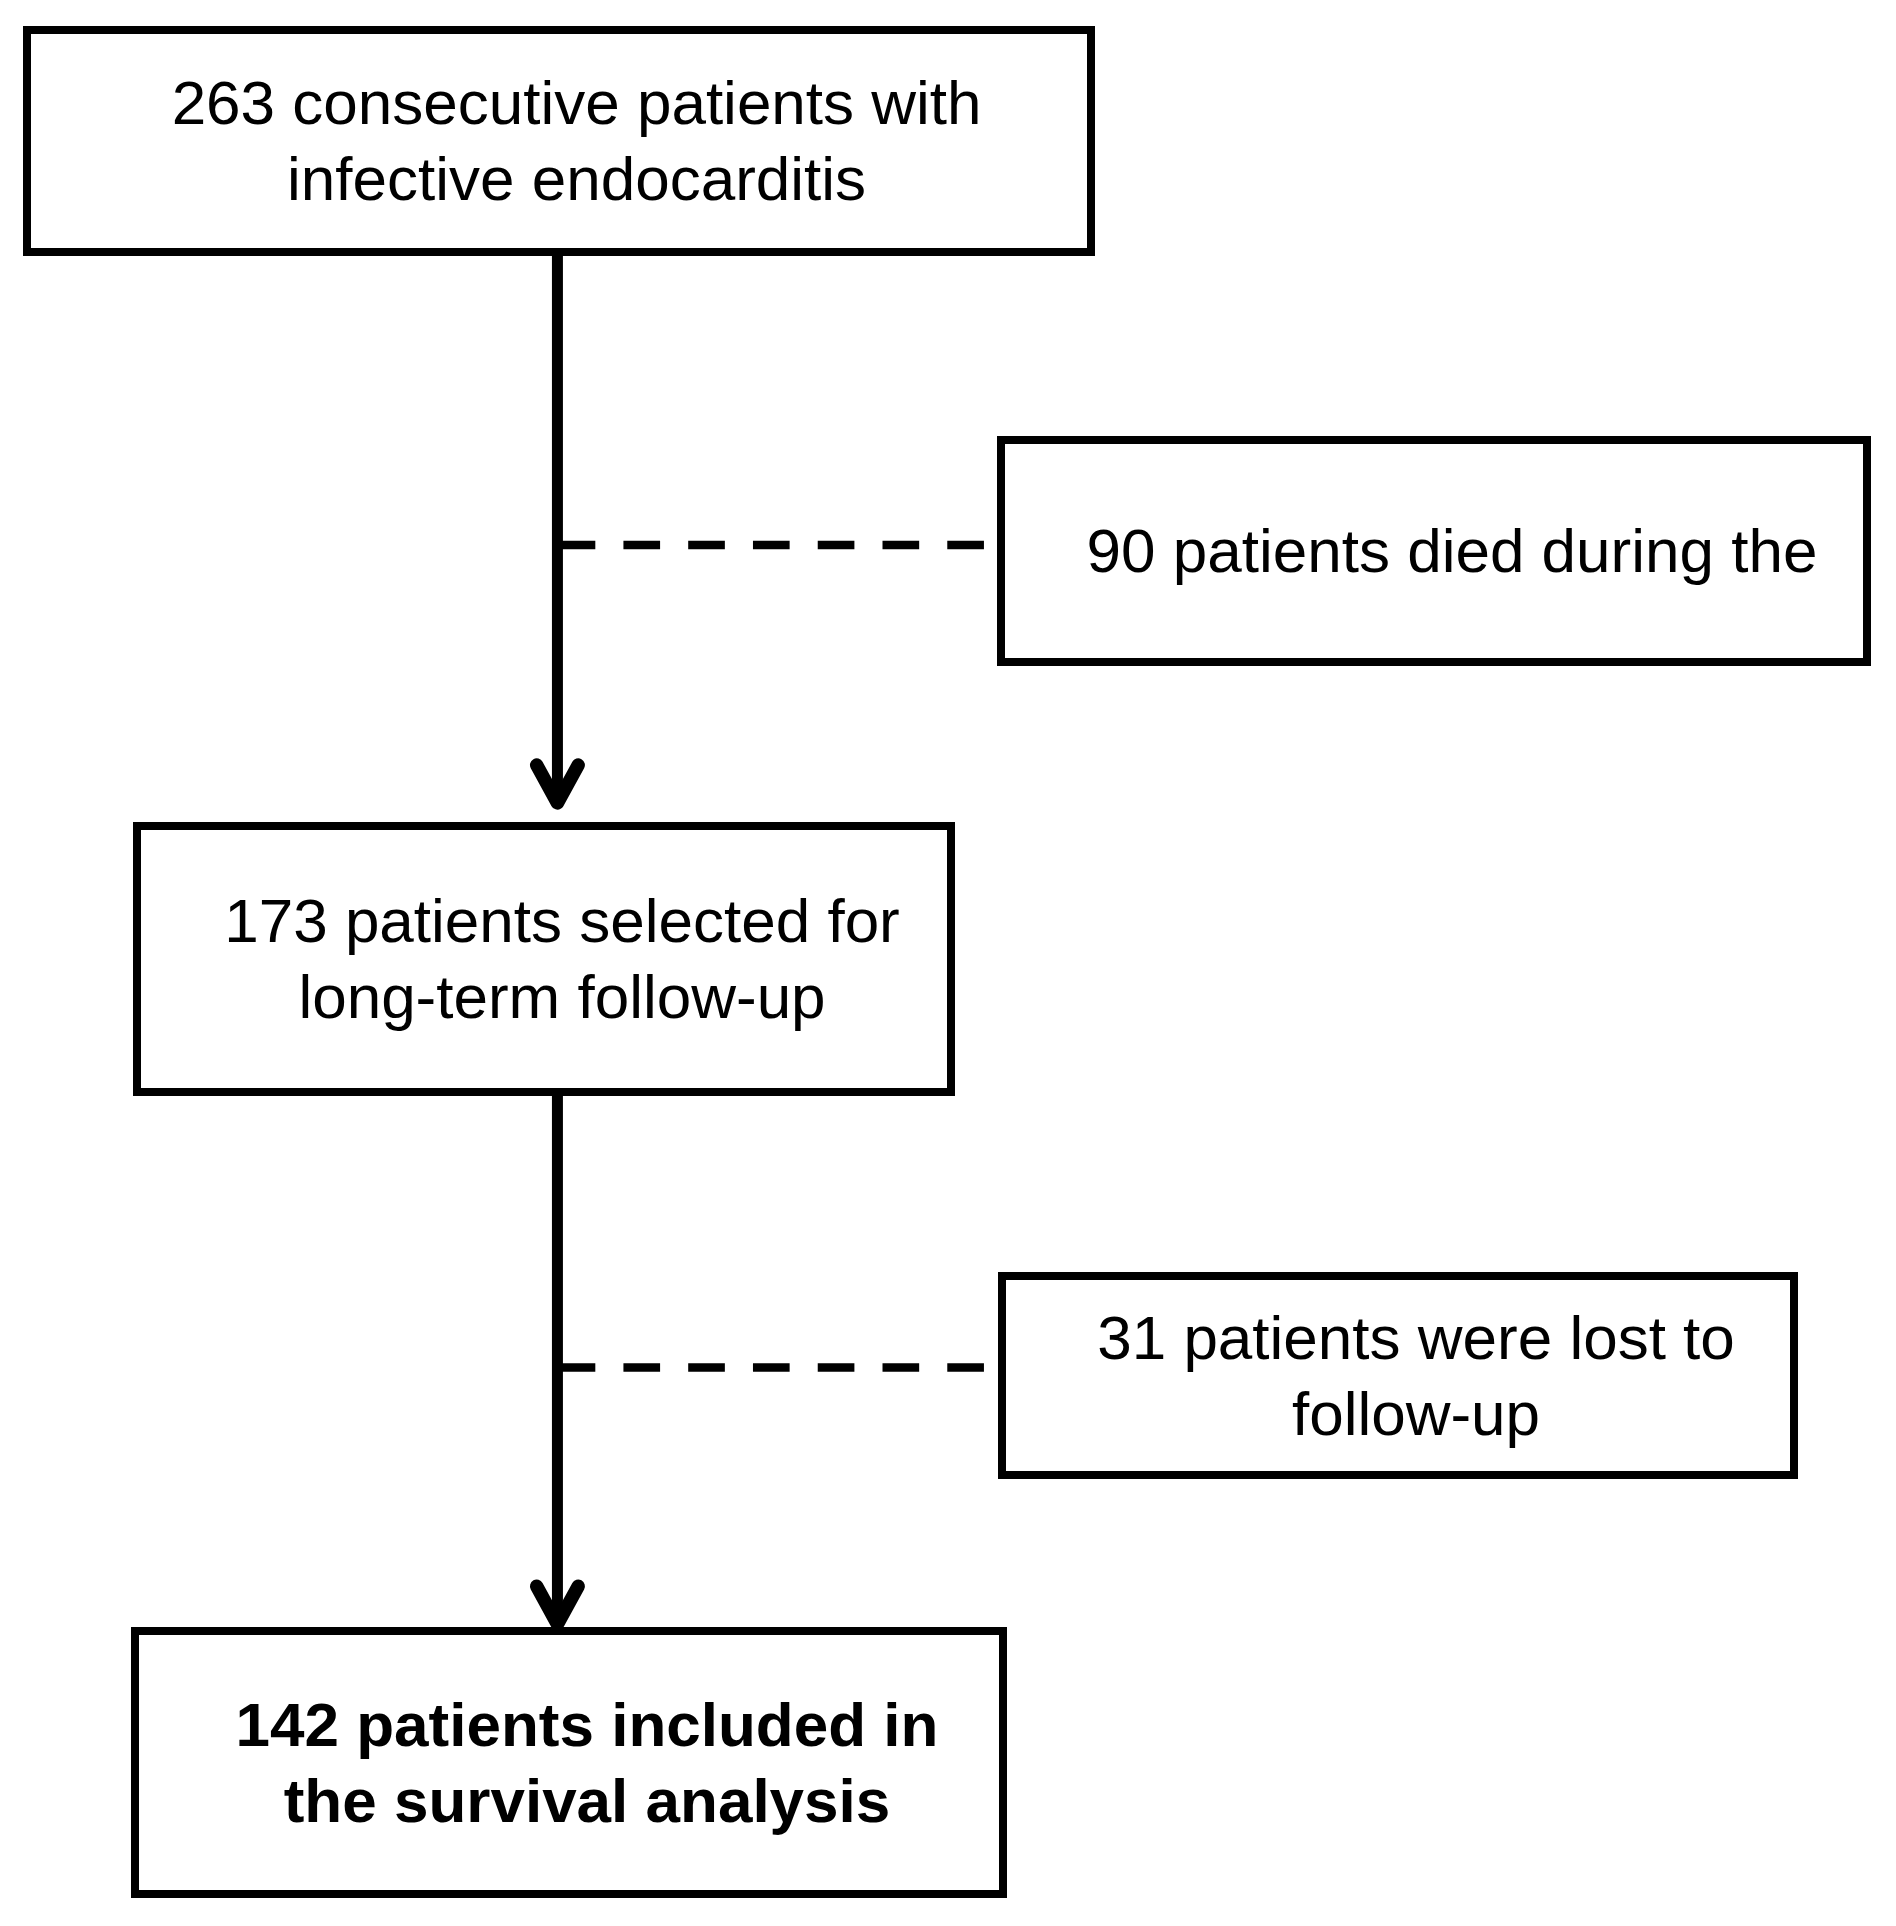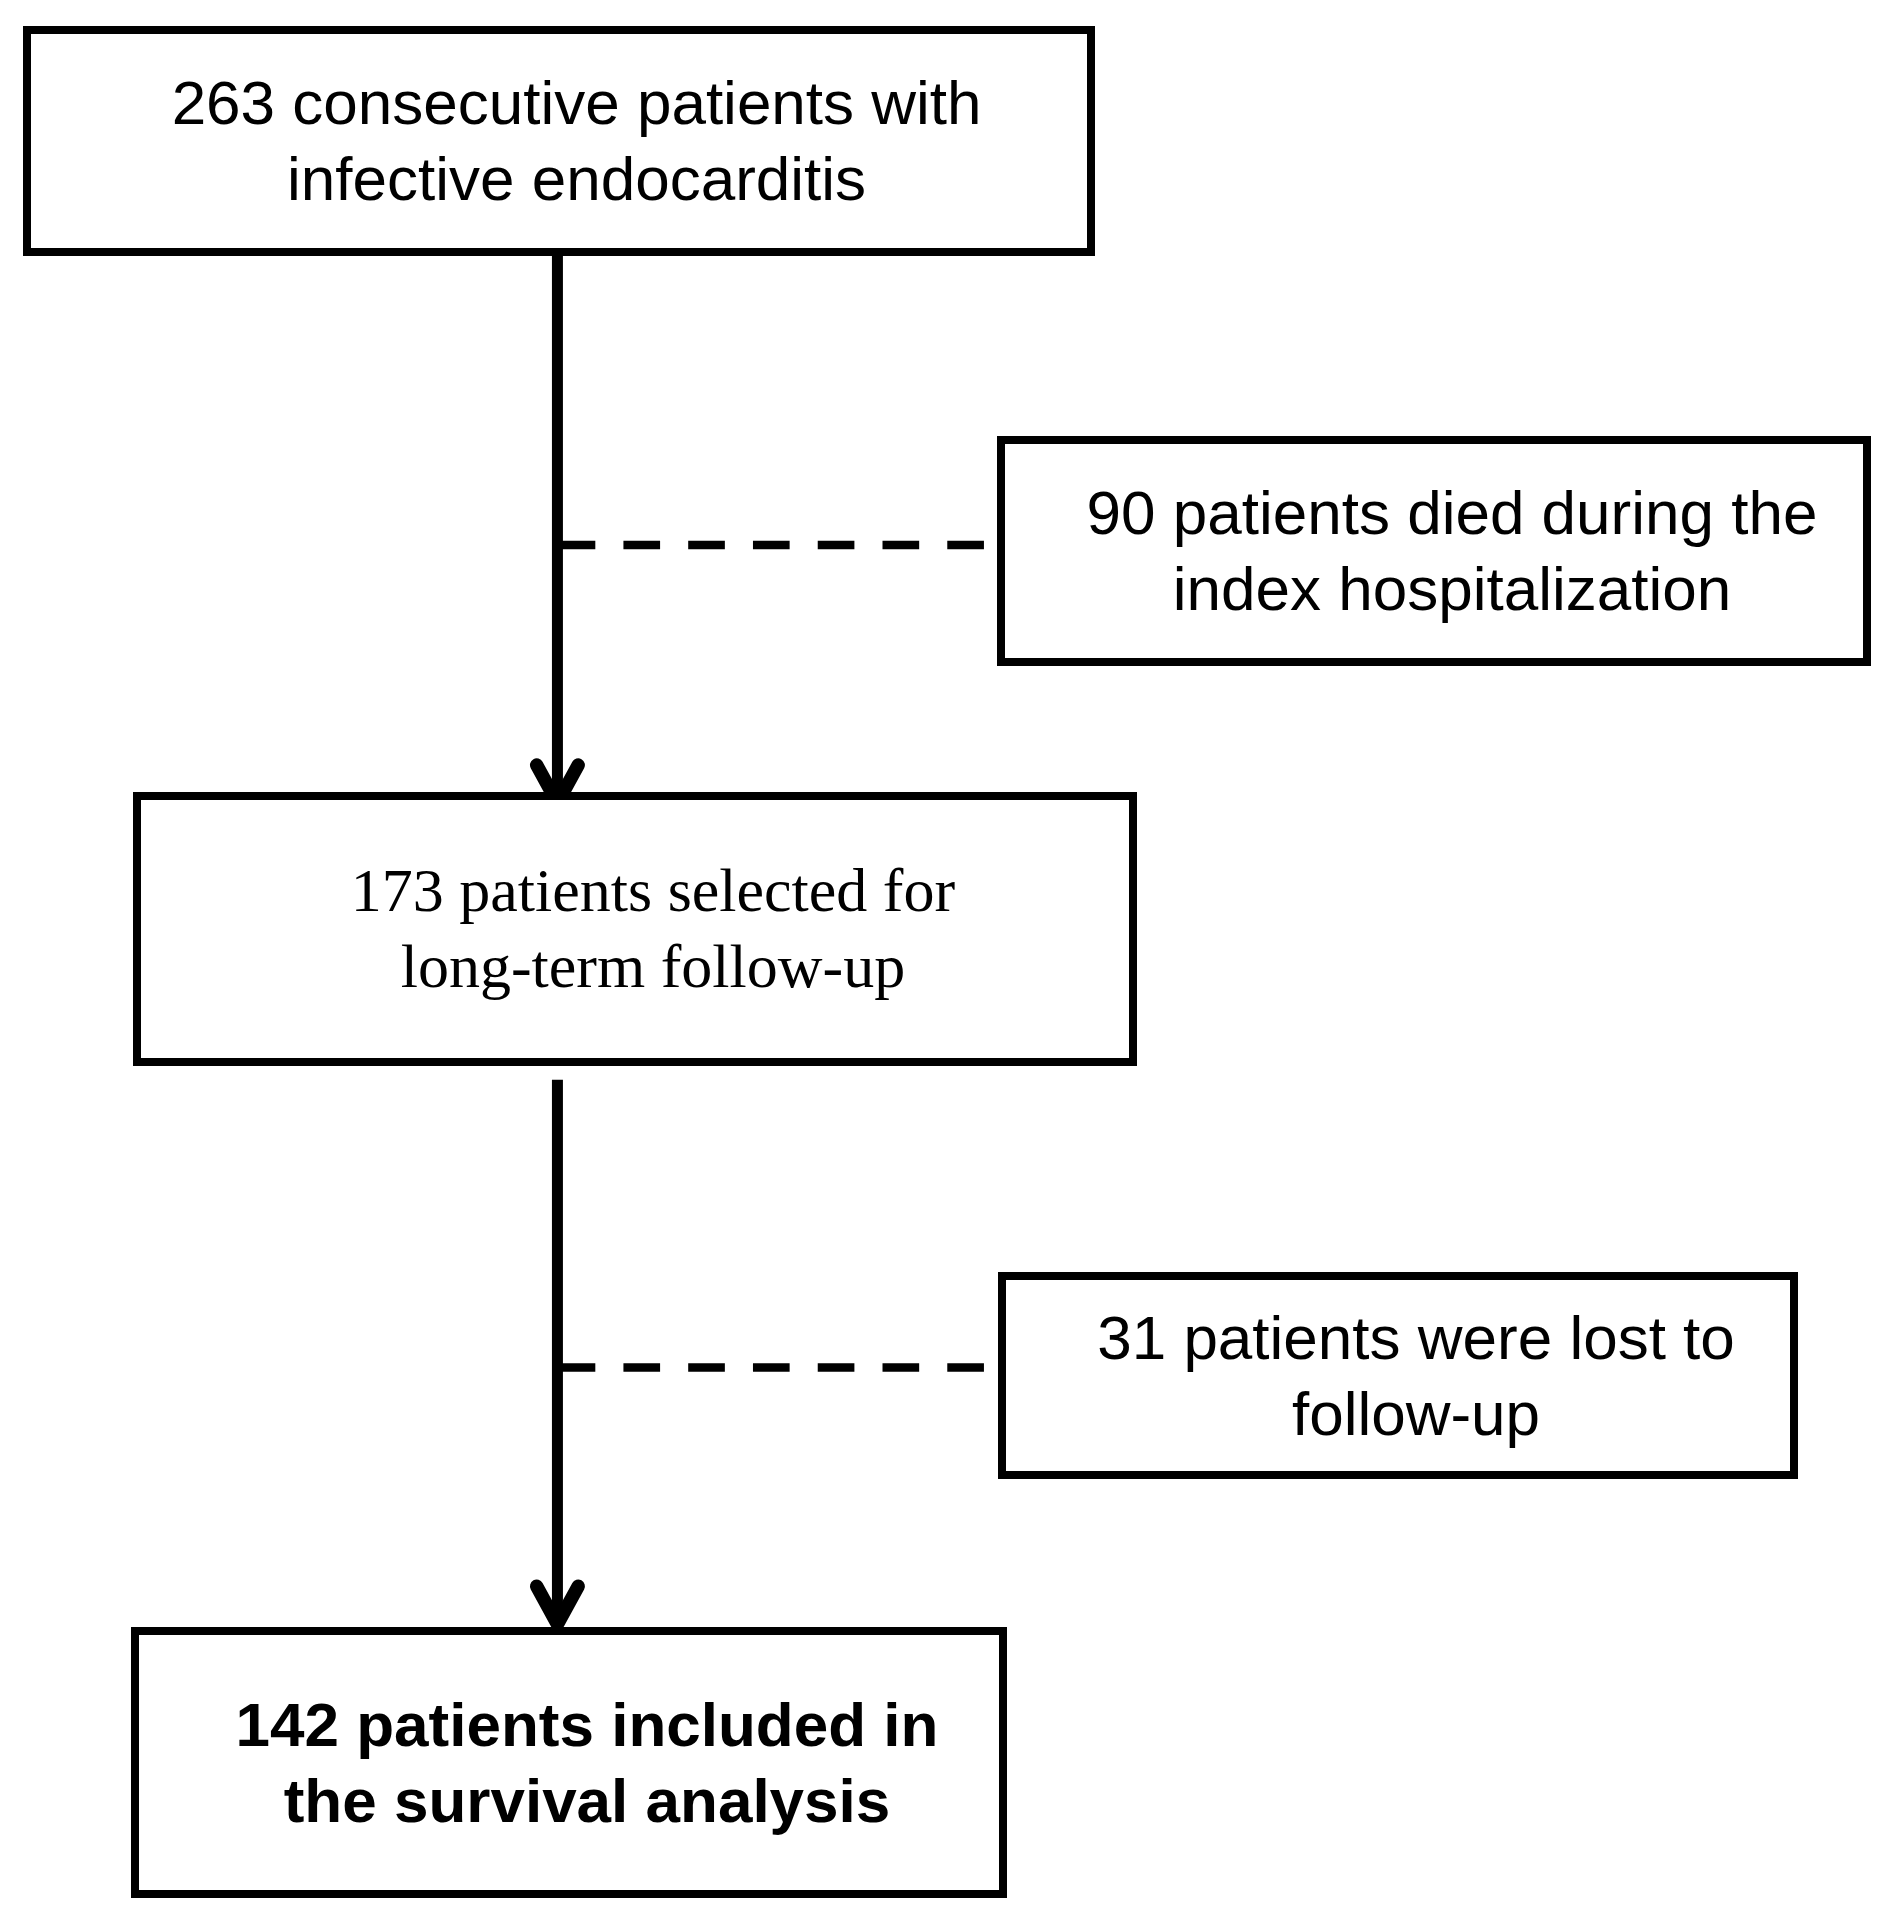--- a/index.html
+++ b/index.html
@@ -40,21 +40,21 @@
     font-size: 62px;
     line-height: 1.22;
     font-weight: 400;
     padding-left: 36px;
   }
   .node .text-line {
     white-space: nowrap;
   }
   #node-total-patients      { left:   22.6px; top:   26px; width: 1072px; height: 230px; }
   #node-died-index-hosp     { left: 997px; top:  436px; width: 874px; height: 230px; }
-  #node-selected-followup   { left:  133px; top: 792px; width: 1004px; height: 274px; font-family: Liberation Serif, serif; }
+  #node-selected-followup   { left:  133px; top: 822px; width: 822px; height: 274px; }
   #node-lost-followup       { left: 998px; top: 1272px; width: 800px; height: 207px; }
   #node-survival-analysis   { left:  131px; top: 1627px; width: 876px; height: 271px; font-weight: bold; }
 
   .solid-stroke  { stroke: currentColor; stroke-width: 18px; }
   .chevron       { stroke: currentColor; stroke-width: 22px; fill: none;
                    stroke-linecap: round; stroke-linejoin: round; }
   .dashed-stroke { stroke: currentColor; stroke-width: 14px;
                    stroke-dasharray: 60 46; }
 </style>
 </head>
@@ -75,21 +75,20 @@
     <line class="dashed-stroke" x1="914" y1="2238" x2="1633" y2="2238"></line>
   </svg>
 
   <div class="node" id="node-total-patients">
     <div class="text-line">263 consecutive patients with</div>
     <div class="text-line">infective endocarditis</div>
   </div>
 
   <div class="node" id="node-died-index-hosp">
     <div class="text-line">90 patients died during the</div>
-    <div class="text-line">index hospitalization</div>
   </div>
 
   <div class="node" id="node-selected-followup">
     <div class="text-line">173 patients selected for</div>
     <div class="text-line">long-term follow-up</div>
   </div>
 
   <div class="node" id="node-lost-followup">
     <div class="text-line">31 patients were lost to</div>
     <div class="text-line">follow-up</div>

